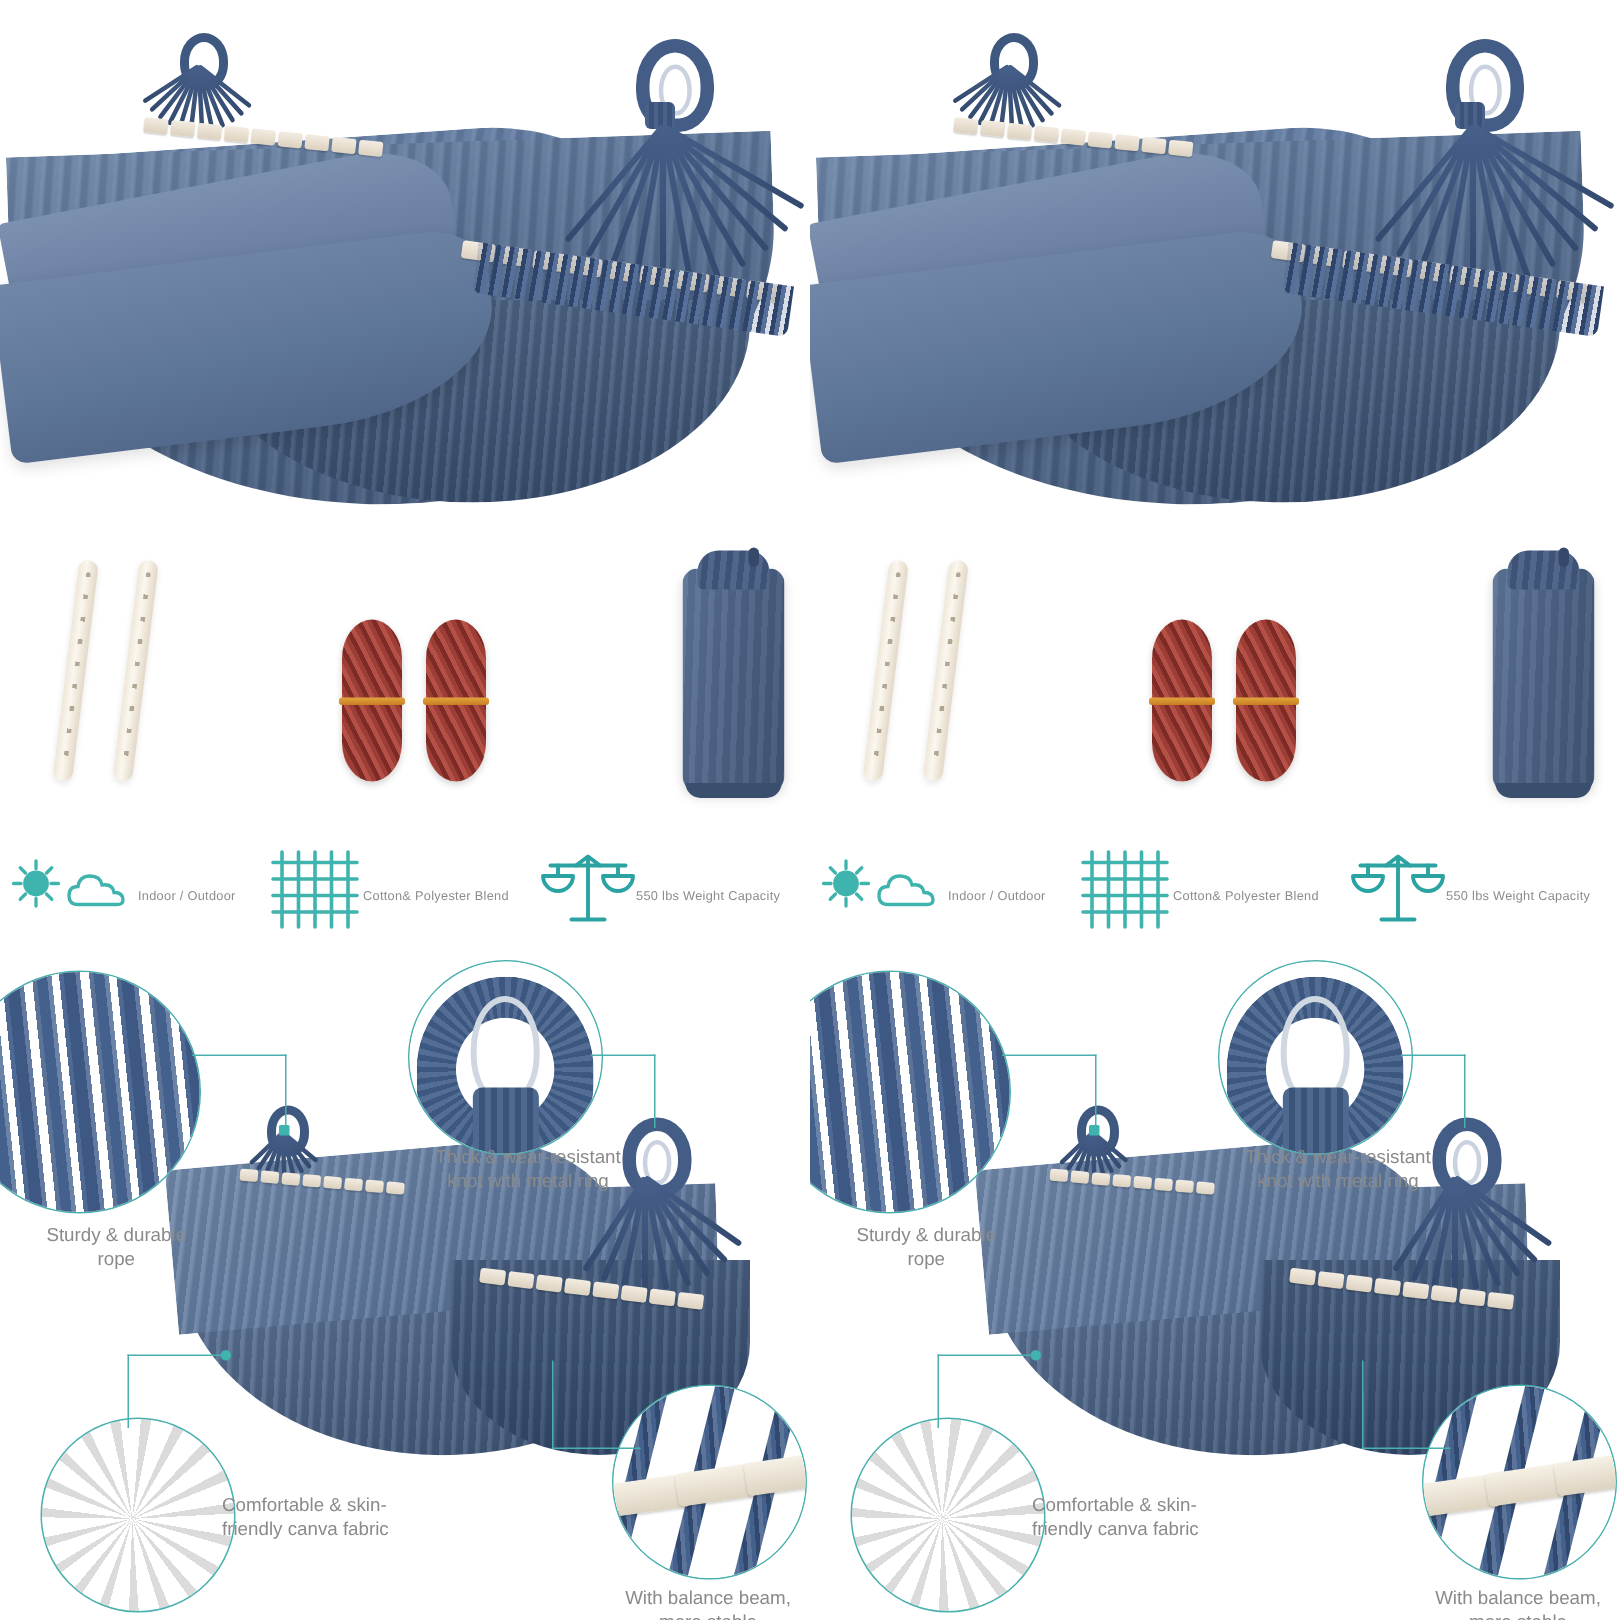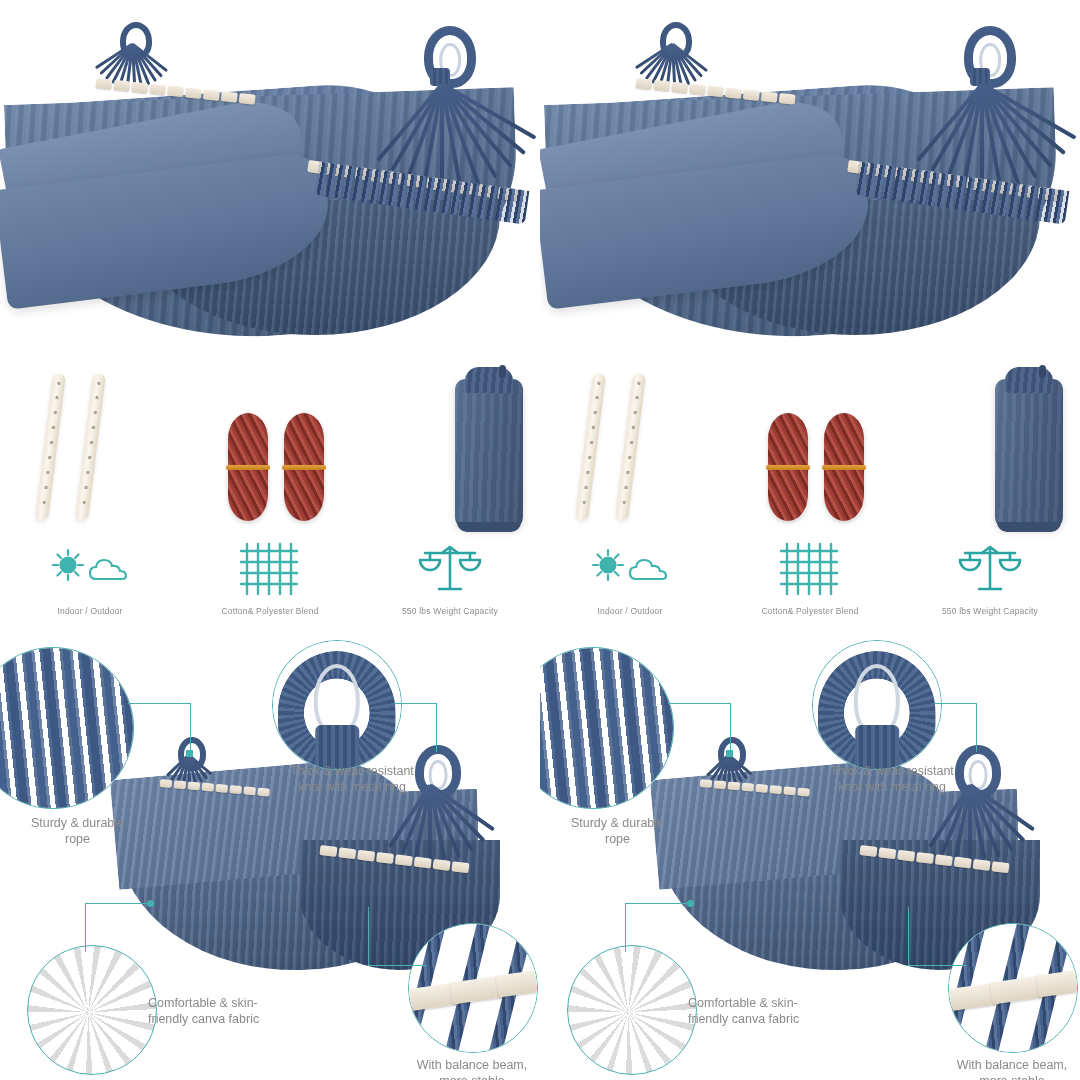--- a/index.html
+++ b/index.html
@@ -133,21 +133,21 @@
     position:absolute;left:44px;top:0px;width:7px;height:13px;border-radius:4px;
     background:#36496a;
   }
   .sack .base{
     position:absolute;left:2px;bottom:-2px;width:64px;height:10px;border-radius:0 0 10px 10px;
     background:#3a4e6e;
   }
 
   
   .specs{position:absolute;left:0;top:540px;width:540px;height:105px;display:flex;}
-  .spec{flex:1;display:flex;flex-direction:column;align-items:center;justify-content:flex-start;}
+  .spec{flex:1;display:flex;align-items:center;justify-content:flex-start;}
   .spec .glyph{height:58px;display:flex;align-items:center;justify-content:center;}
   .spec .cap{
     font-size:8.5px;color:#8c8c8c;letter-spacing:.2px;margin-top:8px;text-align:center;
   }
 
   
   .feat{position:absolute;left:0;top:645px;width:540px;height:435px;}
 
   .bubble{
     position:absolute;border-radius:50%;overflow:hidden;

